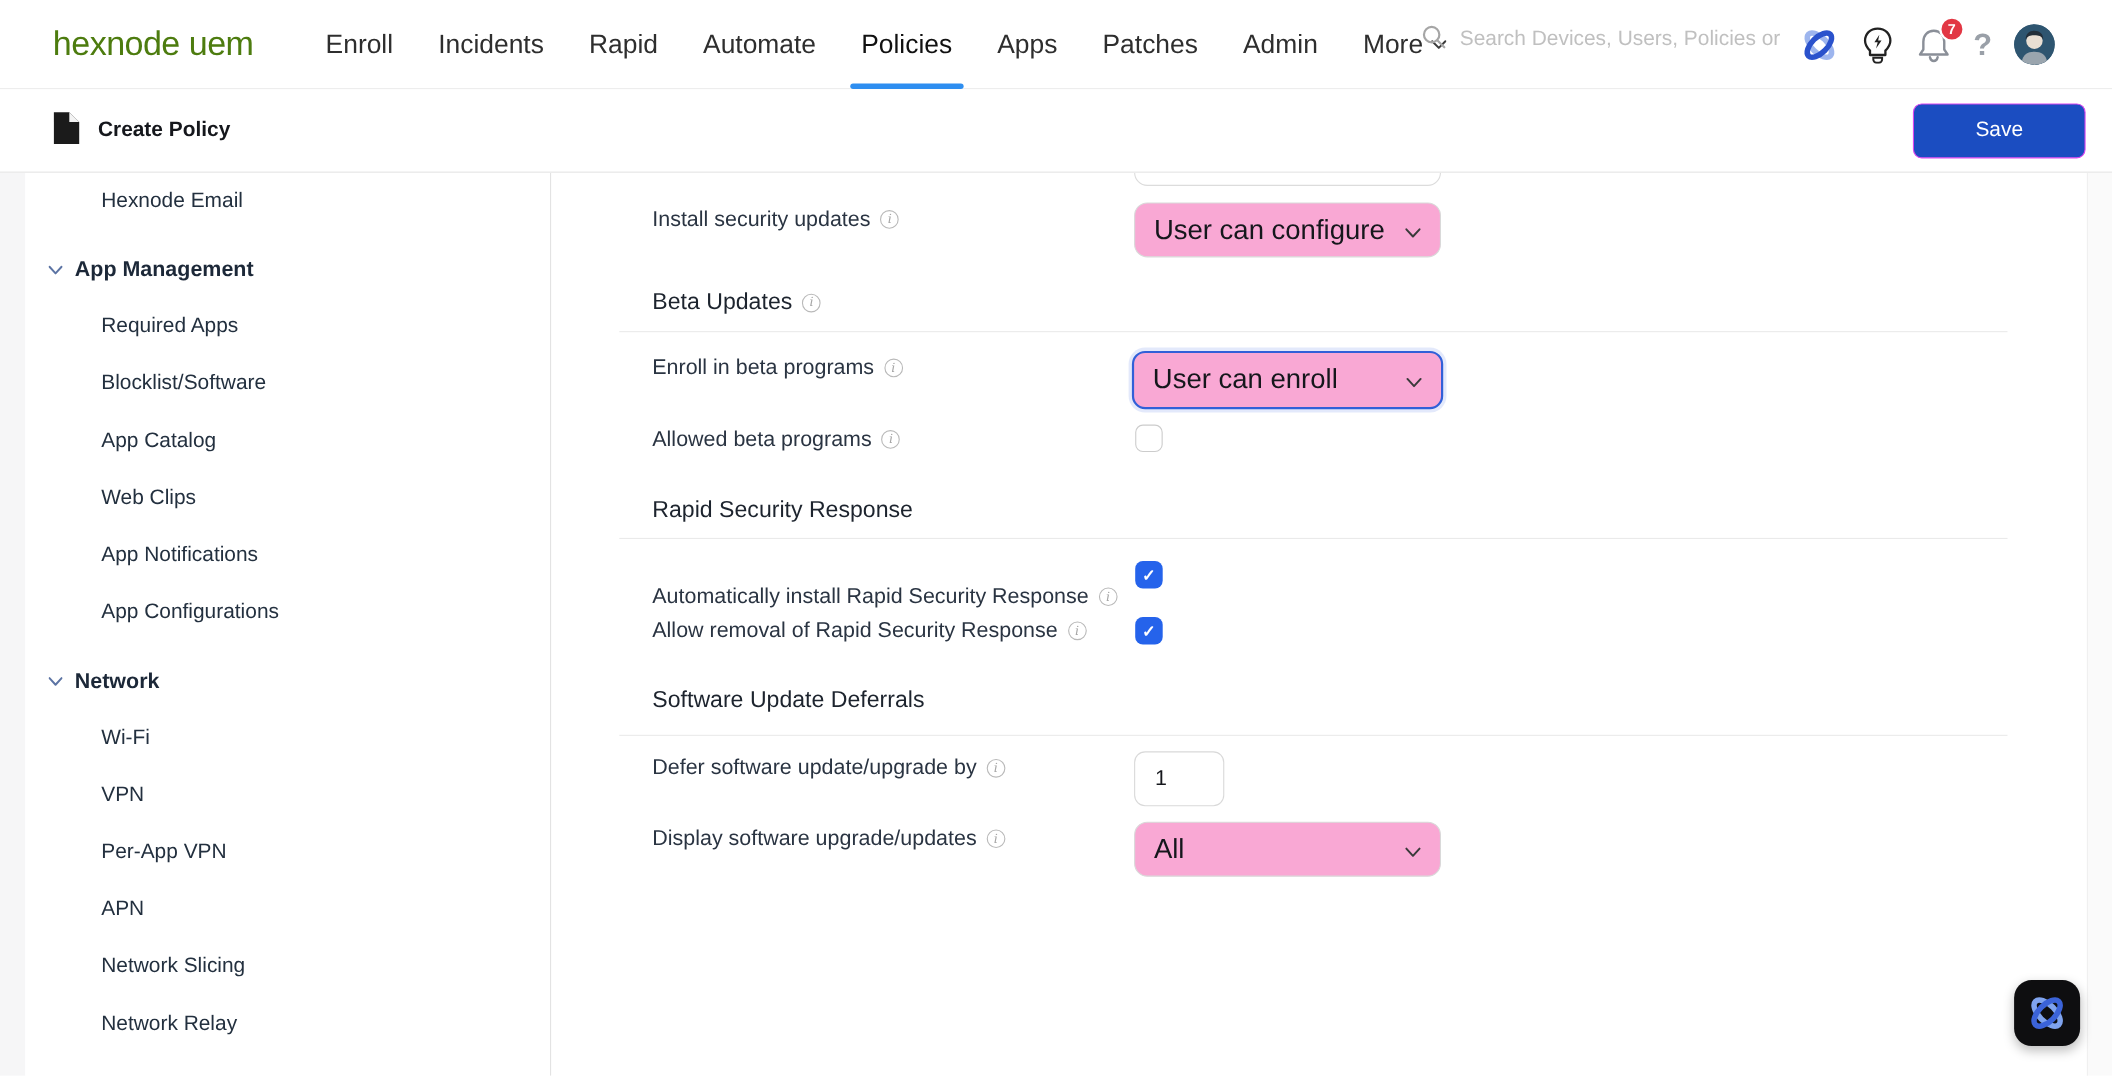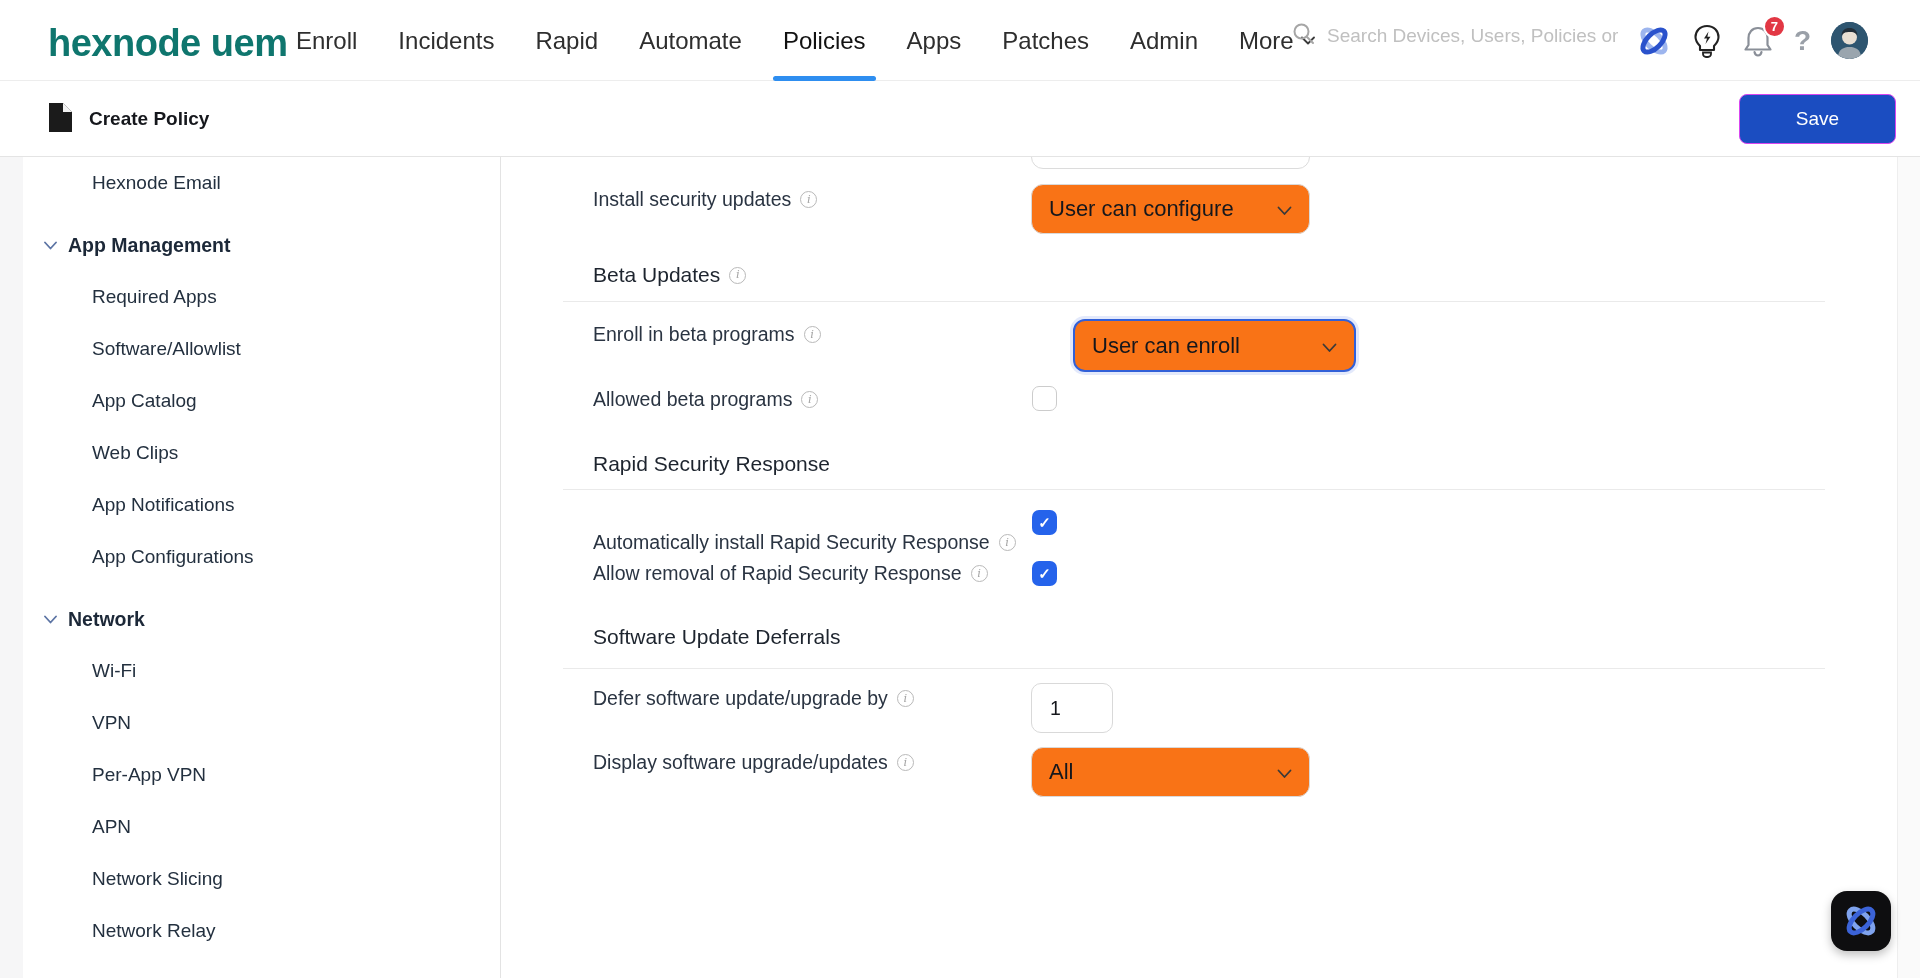--- a/index.html
+++ b/index.html
@@ -1,21 +1,21 @@
 <!DOCTYPE html>
 <html><head>
 <meta charset="utf-8">
 <style>
   * { margin:0; padding:0; box-sizing:border-box; }
   html,body { width:1920px; height:978px; }
   body { font-family:"Liberation Sans", sans-serif; background:#ffffff; overflow:hidden; position:relative; }
 
   
   .navbar { position:absolute; top:0; left:0; width:1920px; height:81px; background:#fff; border-bottom:1px solid #ededed; display:flex; align-items:center; z-index:30; }
-  .logo { position:absolute; left:48px; top:22px; font-size:38px; font-weight:700; letter-spacing:-0.5px; color:#0f766e; }
+  .logo { position:absolute; left:48px; top:22px; font-size:31px; font-weight:400; letter-spacing:-0.5px; color:#4d7c0f; }
   .nav-items { position:absolute; left:296px; top:0; height:81px; display:flex; align-items:center; gap:41px; }
   .nav-item { font-size:24px; color:#2e2e2e; height:81px; display:flex; align-items:center; position:relative; cursor:pointer; white-space:nowrap; }
   .nav-item.active { color:#111; }
   .nav-item.active::after { content:""; position:absolute; bottom:0; left:-10px; right:-10px; height:5px; background:#2e8ef0; border-radius:4px; }
   .nav-item .more-chev { margin-left:7px; display:inline-flex; }
   .search-wrap { position:absolute; left:1292px; top:22px; display:flex; align-items:center; gap:12px; width:330px; }
   .search-input { border:none; outline:none; font-size:19px; color:#555; width:295px; background:transparent; }
   .search-input::placeholder { color:#c0c0c0; }
   .nav-icons { position:absolute; right:52px; top:0; height:81px; display:flex; align-items:center; gap:20px; }
   .icon-btn { position:relative; display:flex; align-items:center; justify-content:center; cursor:pointer; }
@@ -40,21 +40,21 @@
   .side-item { height:52px; display:flex; align-items:center; cursor:pointer; }
   .side-item.child { padding-left:69px; font-size:19px; color:#23303f; }
   .side-item.group { padding-left:21px; font-size:19.5px; font-weight:700; color:#1c2838; margin-top:10px; gap:11px; }
   .side-chev { display:inline-flex; }
 
   
   .main-panel { position:absolute; left:502px; top:157px; width:1395px; bottom:0; background:#fff; overflow:hidden; }
   .field-label { position:absolute; left:91px; font-size:19.5px; color:#2a3442; white-space:nowrap; display:flex; align-items:center; }
   .sec-title { position:absolute; left:91px; font-size:21px; font-weight:500; color:#1d242e; display:flex; align-items:center; }
   .hrule { position:absolute; left:61px; width:1262px; height:1px; background:#eaeaea; }
-  .select-box { position:absolute; left:529px; width:279px; height:50px; background:#f97316; border:1px solid #d9d9d9; border-radius:12px; display:flex; align-items:center; justify-content:space-between; padding:0 17px 0 17px; font-size:22px; color:#15171c; cursor:pointer; }
+  .select-box { position:absolute; left:529px; width:279px; height:50px; background:#f9a8d4; border:1px solid #d9d9d9; border-radius:12px; display:flex; align-items:center; justify-content:space-between; padding:0 17px 0 17px; font-size:25px; color:#15171c; cursor:pointer; }
   .select-box.focused { border:2px solid #3160d8; box-shadow:0 0 0 3px rgba(70,110,225,0.15); height:53px; width:283px; left:527px; }
   .partial-select { position:absolute; left:529px; top:-40px; width:279px; height:52px; border:1px solid #dcdcdc; border-radius:12px; background:#fff; }
   .info-i { display:inline-flex; align-items:center; justify-content:center; width:17px; height:17px; border:1.4px solid #b9b9b9; border-radius:50%; margin-left:9px; flex:none; }
   .info-i::after { content:"i"; font-family:"DejaVu Serif",serif; font-style:italic; font-size:11.5px; color:#a6a6a6; line-height:1; }
   .checkbox { position:absolute; left:530px; width:25px; height:25px; border-radius:7px; cursor:pointer; }
   .checkbox.checked { background:#2563eb; display:flex; align-items:center; justify-content:center; }
   .checkbox.checked::after { content:"\2713"; color:#fff; font-size:15px; font-weight:700; }
   .checkbox.unchecked { background:#fff; border:1px solid #cccccc; }
   .num-input { position:absolute; left:529px; width:82px; height:50px; border:1px solid #d9d9d9; border-radius:10px; font-size:19.5px; color:#15171c; padding-left:18px; outline:none; font-family:"Liberation Sans",sans-serif; }
 
@@ -150,21 +150,21 @@
   <div class="side-item child">Hexnode Email</div>
   <div class="side-item group">
     <span class="side-chev">
         <svg width="13" height="9" viewBox="0 0 13 9">
           <polyline points="1,1.5 6.5,7.5 12,1.5" fill="none" stroke="#5c74a4" stroke-width="1.8" stroke-linecap="round" stroke-linejoin="round"></polyline>
         </svg>
       </span>
     <span>App Management</span>
   </div>
   <div class="side-item child">Required Apps</div>
-  <div class="side-item child">Software/Allowlist</div>
+  <div class="side-item child">Blocklist/Software</div>
   <div class="side-item child">App Catalog</div>
   <div class="side-item child">Web Clips</div>
   <div class="side-item child">App Notifications</div>
   <div class="side-item child">App Configurations</div>
   <div class="side-item group">
     <span class="side-chev">
         <svg width="13" height="9" viewBox="0 0 13 9">
           <polyline points="1,1.5 6.5,7.5 12,1.5" fill="none" stroke="#5c74a4" stroke-width="1.8" stroke-linecap="round" stroke-linejoin="round"></polyline>
         </svg>
       </span>
@@ -200,21 +200,21 @@
   <div class="sec-title" style="top:106px;">
     <span>Beta Updates</span>
     <span class="info-i"></span>
   </div>
   <div class="hrule" style="top:144px;"></div>
 
   <div class="field-label" style="top:166px;">
     <span>Enroll in beta programs</span>
     <span class="info-i"></span>
   </div>
-  <div class="select-box focused" style="top:162px;margin-left:44px;">
+  <div class="select-box focused" style="top:162px;">
     <span>User can enroll</span>
     <span><svg width="15" height="10" viewBox="0 0 15 10">
           <polyline points="1.5,1.5 7.5,8 13.5,1.5" fill="none" stroke="#3a3a3a" stroke-width="1.8" stroke-linecap="round" stroke-linejoin="round"></polyline>
         </svg></span>
   </div>
 
   <div class="field-label" style="top:231px;">
     <span>Allowed beta programs</span>
     <span class="info-i"></span>
   </div>

